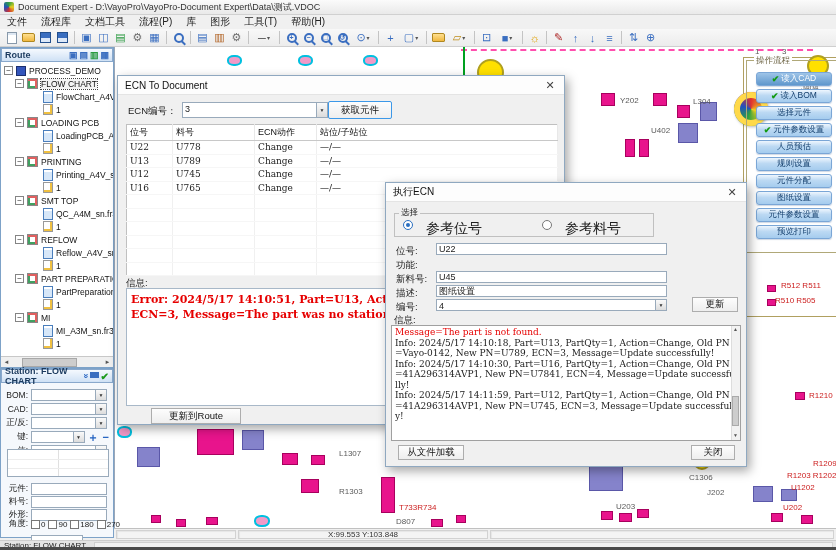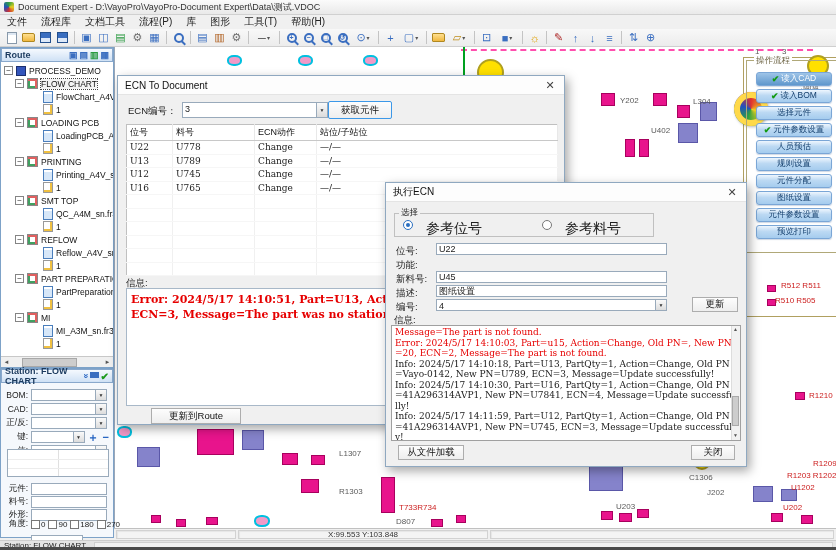--- a/index.html
+++ b/index.html
@@ -694,21 +694,20 @@
     <div class="abs tbx" style="left:50px;top:102px;width:231px">图纸设置</div>
     <div class="abs fld-lbl" style="left:10px;top:118px">编号:</div>
     <div class="abs combo" style="left:50px;top:116px;width:231px">
       <span class="val">4</span><span class="arr">▼</span>
     </div>
     <div class="abs btn" style="left:306px;top:114px;width:46px;height:15px">更新</div>
 
     <div class="abs fld-lbl" style="left:8px;top:131px">信息:</div>
     <div id="exec-log" style="top:142px;height:116px">
         <div class="log-line r">Message=The part is not found.</div>
-        <div class="log-line r">Error: 2024/5/17 14:10:03, Part=u15, Action=Change, Old PN=, New PN=20, ECN=2, Message=The part is not found.</div>
         <div class="log-line k">Info: 2024/5/17 14:10:18, Part=U13, PartQty=1, Action=Change, Old PN=Vayo-0142, New PN=U789, ECN=3, Message=Update successfully!</div>
         <div class="log-line k">Info: 2024/5/17 14:10:30, Part=U16, PartQty=1, Action=Change, Old PN=41A296314AVP1, New PN=U7841, ECN=4, Message=Update successfully!</div>
         <div class="log-line k">Info: 2024/5/17 14:11:59, Part=U12, PartQty=1, Action=Change, Old PN=41A296314AVP1, New PN=U745, ECN=3, Message=Update successfully!</div>
       </div>
     <div id="exec-scroll" style="top:143px;height:114px">
       <span class="scroll-btn" style="top:0">▲</span>
       <span id="exec-thumb"></span>
       <span class="scroll-btn" style="bottom:0">▼</span>
     </div>
     <div class="abs btn" style="left:12px;top:262px;width:66px;height:15px">从文件加载</div>

